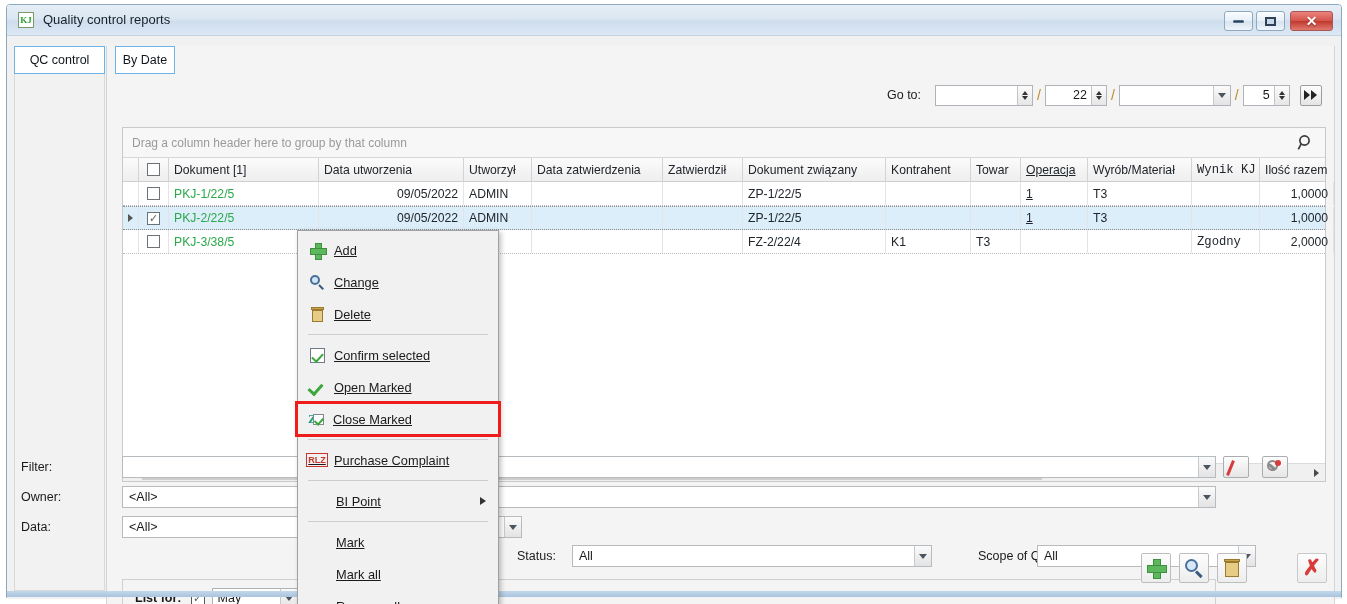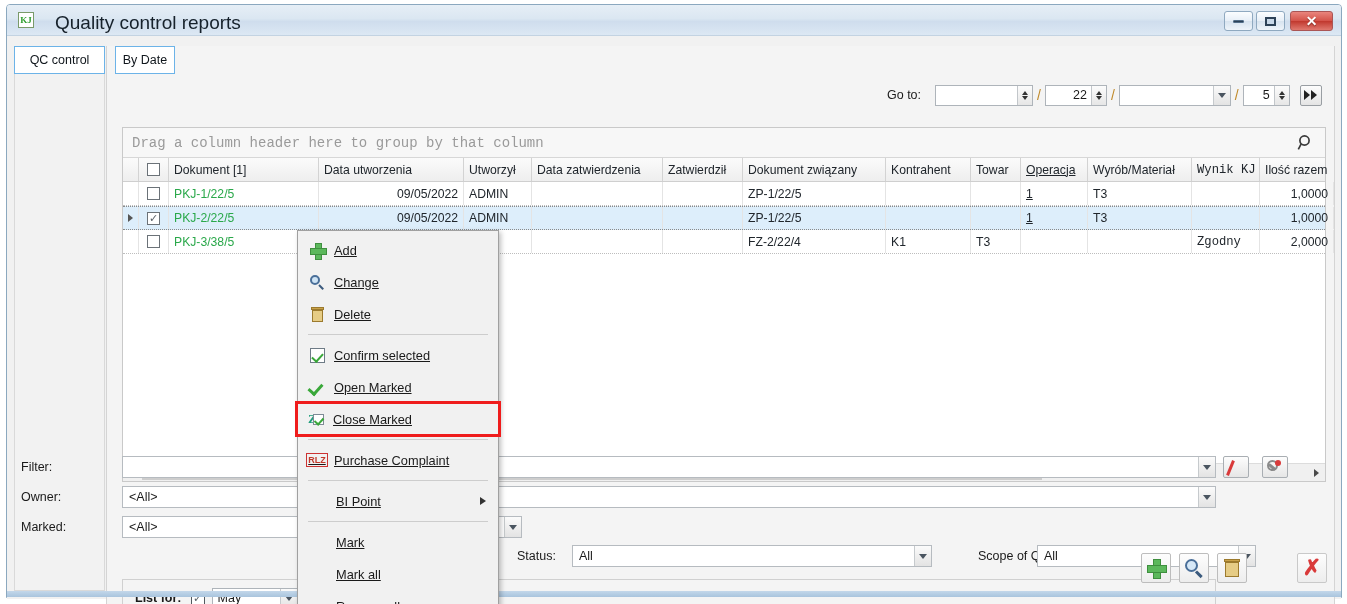--- a/index.html
+++ b/index.html
@@ -34,22 +34,22 @@
     position: absolute; left: 11px; top: 7px;
     width: 16px; height: 16px;
     background: #ffffff;
     border: 1px solid #7a9a6a;
     display: flex; align-items: center; justify-content: center;
     font-size: 9px; font-weight: bold; color: #2f9e2f;
     font-family: "Liberation Serif", serif;
     line-height: 1;
   }
   #title-text {
-    position: absolute; left: 48px; top: 7px;
-    font-size: 19px; color: #16212b;
+    position: absolute; left: 36px; top: 7px;
+    font-size: 13px; color: #16212b;
   }
   .wbtn {
     position: absolute; top: 6px;
     width: 29px; height: 20px;
     border: 1px solid #8fa9c0;
     border-radius: 3px;
     background: linear-gradient(to bottom, #fbfdff 0%, #e7eff7 50%, #d7e3ef 51%, #eef4fa 100%);
     display: flex; align-items: center; justify-content: center;
     cursor: default;
   }
@@ -153,23 +153,22 @@
     position: absolute; left: 115px; top: 91px;
     width: 1204px; height: 355px;
     background: #ffffff;
     border: 1px solid #c9c9c9;
   }
   #groupbar {
     height: 30px; background: #f7f7f7;
     border-bottom: 1px solid #d7d7d7;
     display: flex; align-items: center;
     padding-left: 9px;
-    font-size: 14px; color: #9a9a9a;
+    font-size: 12px; color: #9a9a9a;
     position: relative;
-    font-family: Liberation Mono, monospace;
   }
   #search-icon-btn {
     position: absolute; right: 8px; top: 4px;
     width: 22px; height: 22px;
     display: flex; align-items: center; justify-content: center;
   }
 
   #hdr-row {
     display: flex; height: 24px;
     background: linear-gradient(to bottom,#fbfbfb,#eeeeee);
@@ -537,21 +536,21 @@
     </div>
 
     <div class="flabel" style="top:454px;">Owner:</div>
     <div class="frow-box" style="top:450px; width:1094px;">
       <span class="frow-val">&lt;All&gt;</span>
       <span class="combo-arrow">
         <span class="chev-dn"></span>
       </span>
     </div>
 
-    <div class="flabel" style="top:484px;">Marked:</div>
+    <div class="flabel" style="top:484px;">Data:</div>
     <div class="frow-box" style="top:480px; width:400px;">
       <span class="frow-val">&lt;All&gt;</span>
       <span class="combo-arrow">
         <span class="chev-dn"></span>
       </span>
     </div>
 
     <div class="flabel" style="left:510px; top:513px;">Status:</div>
     <div class="frow-box" style="left:565px; top:509px; width:360px;">
       <span class="frow-val">All</span>

